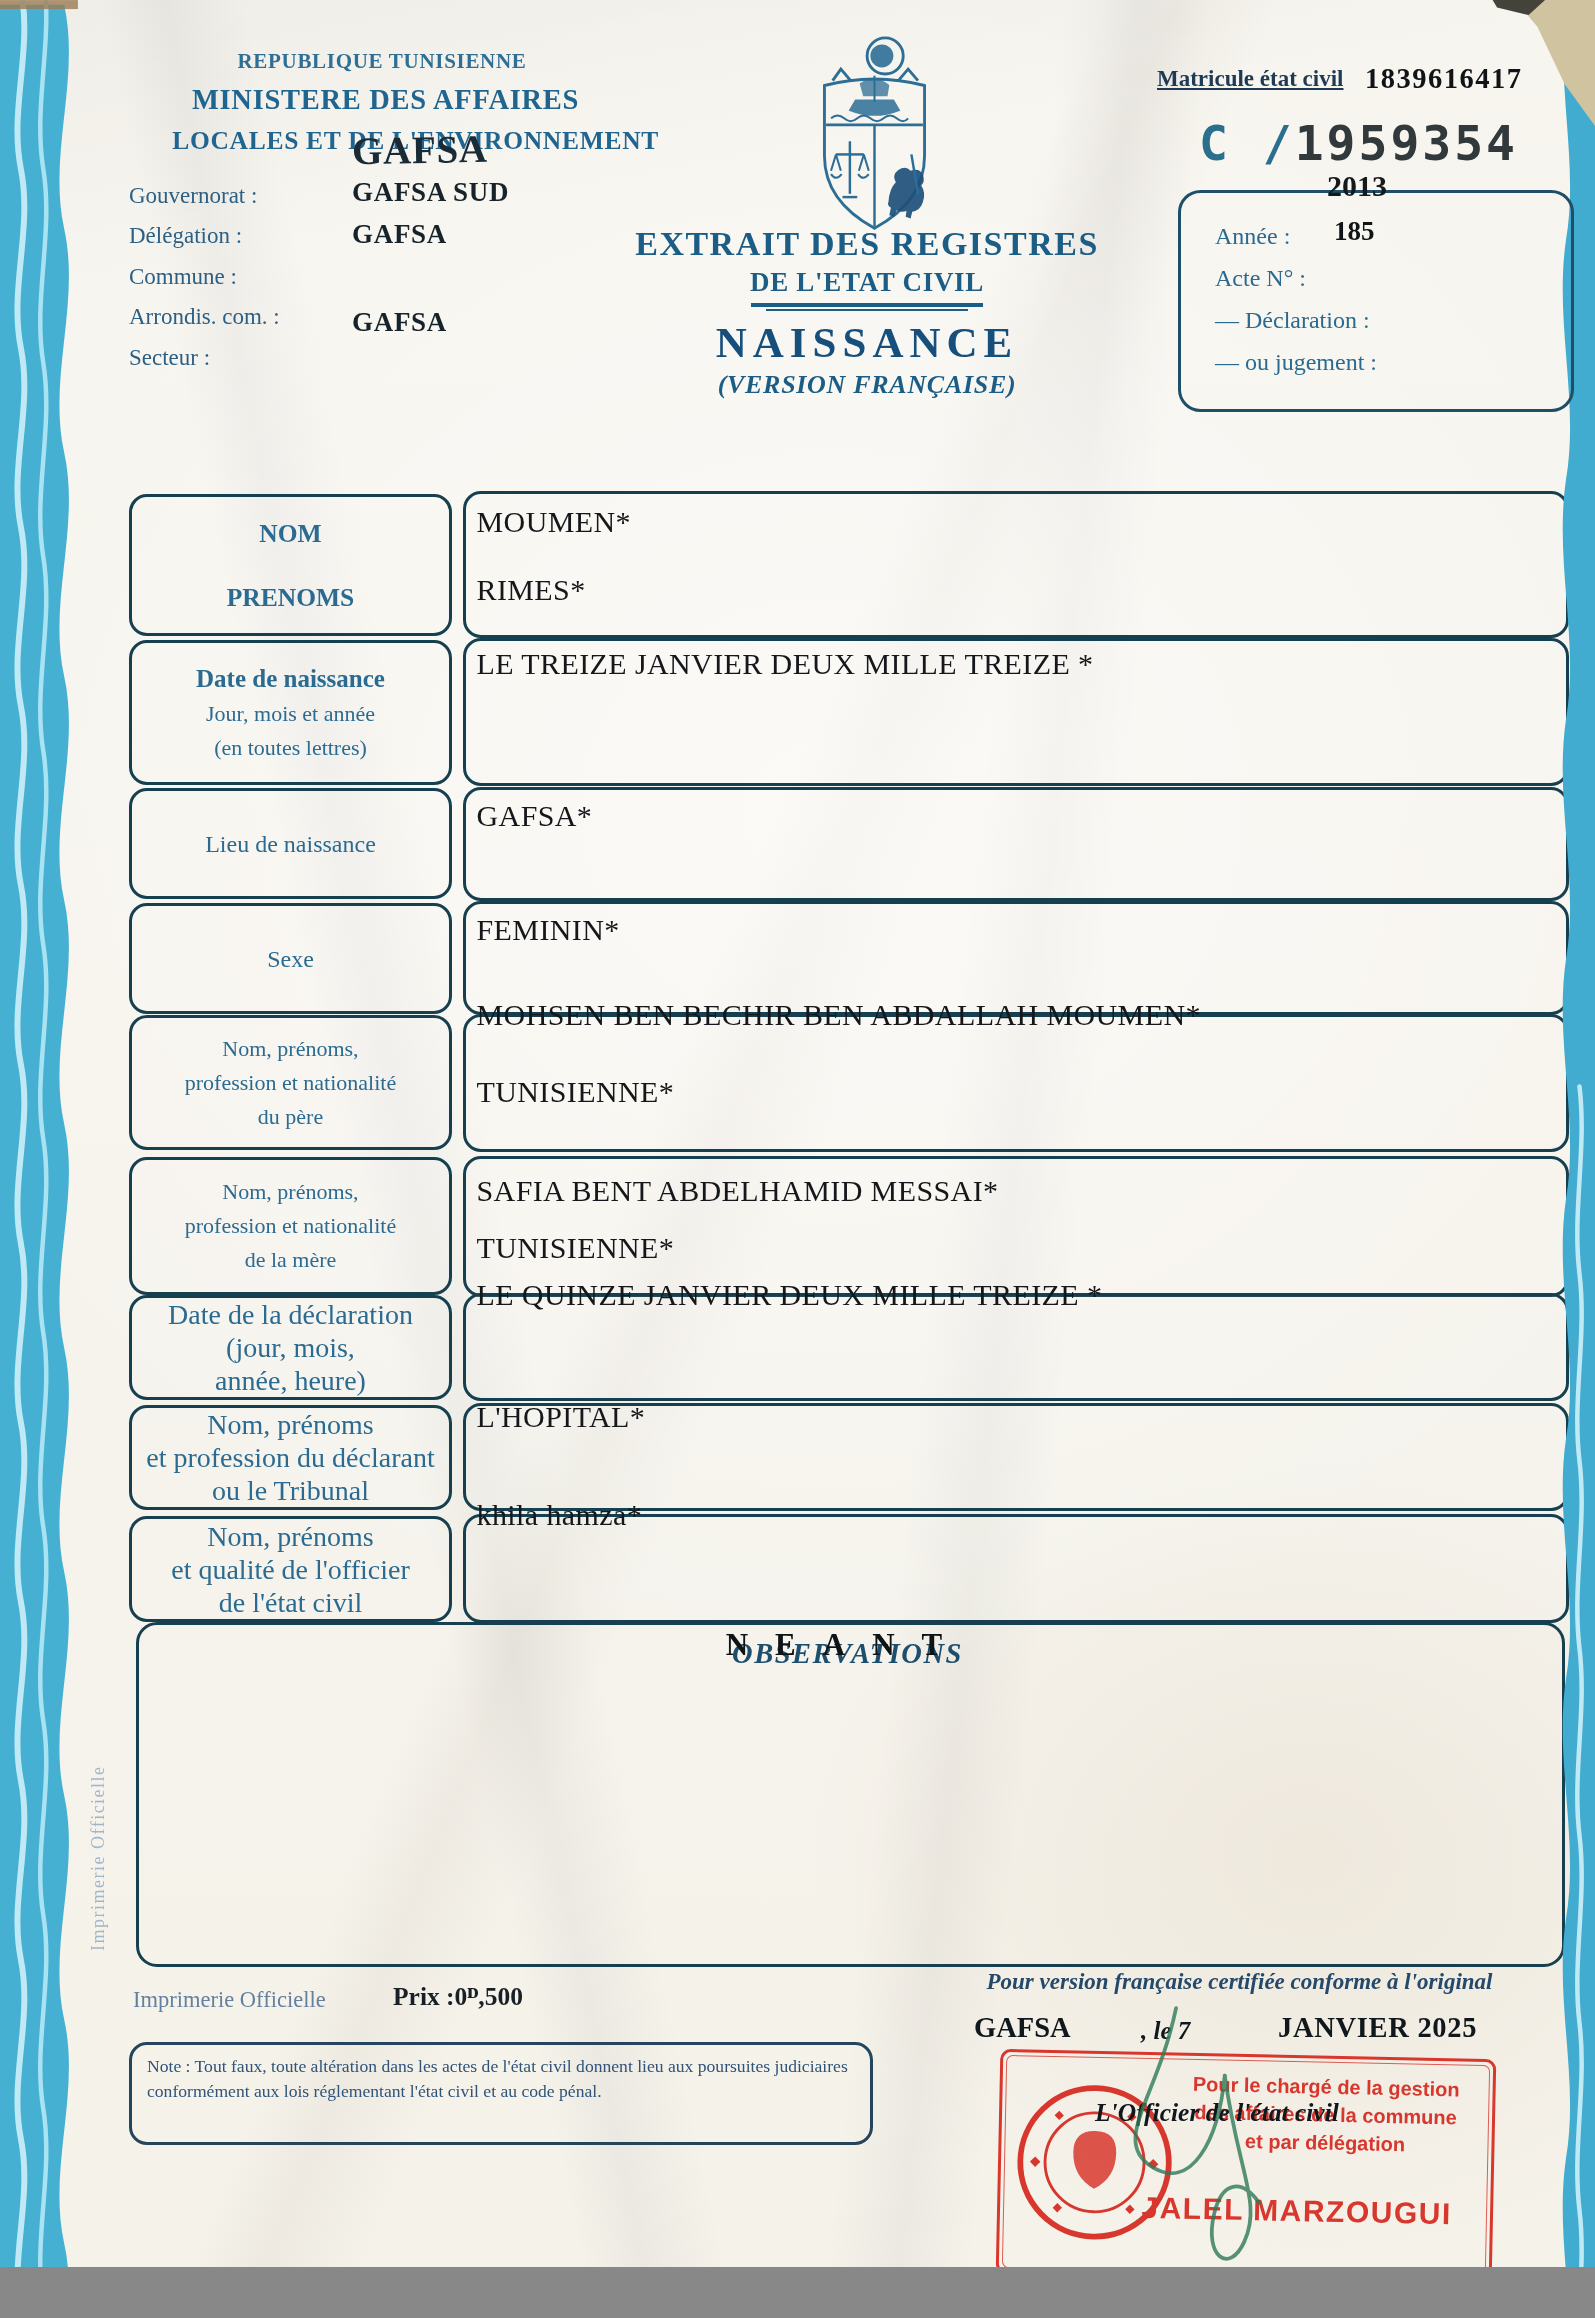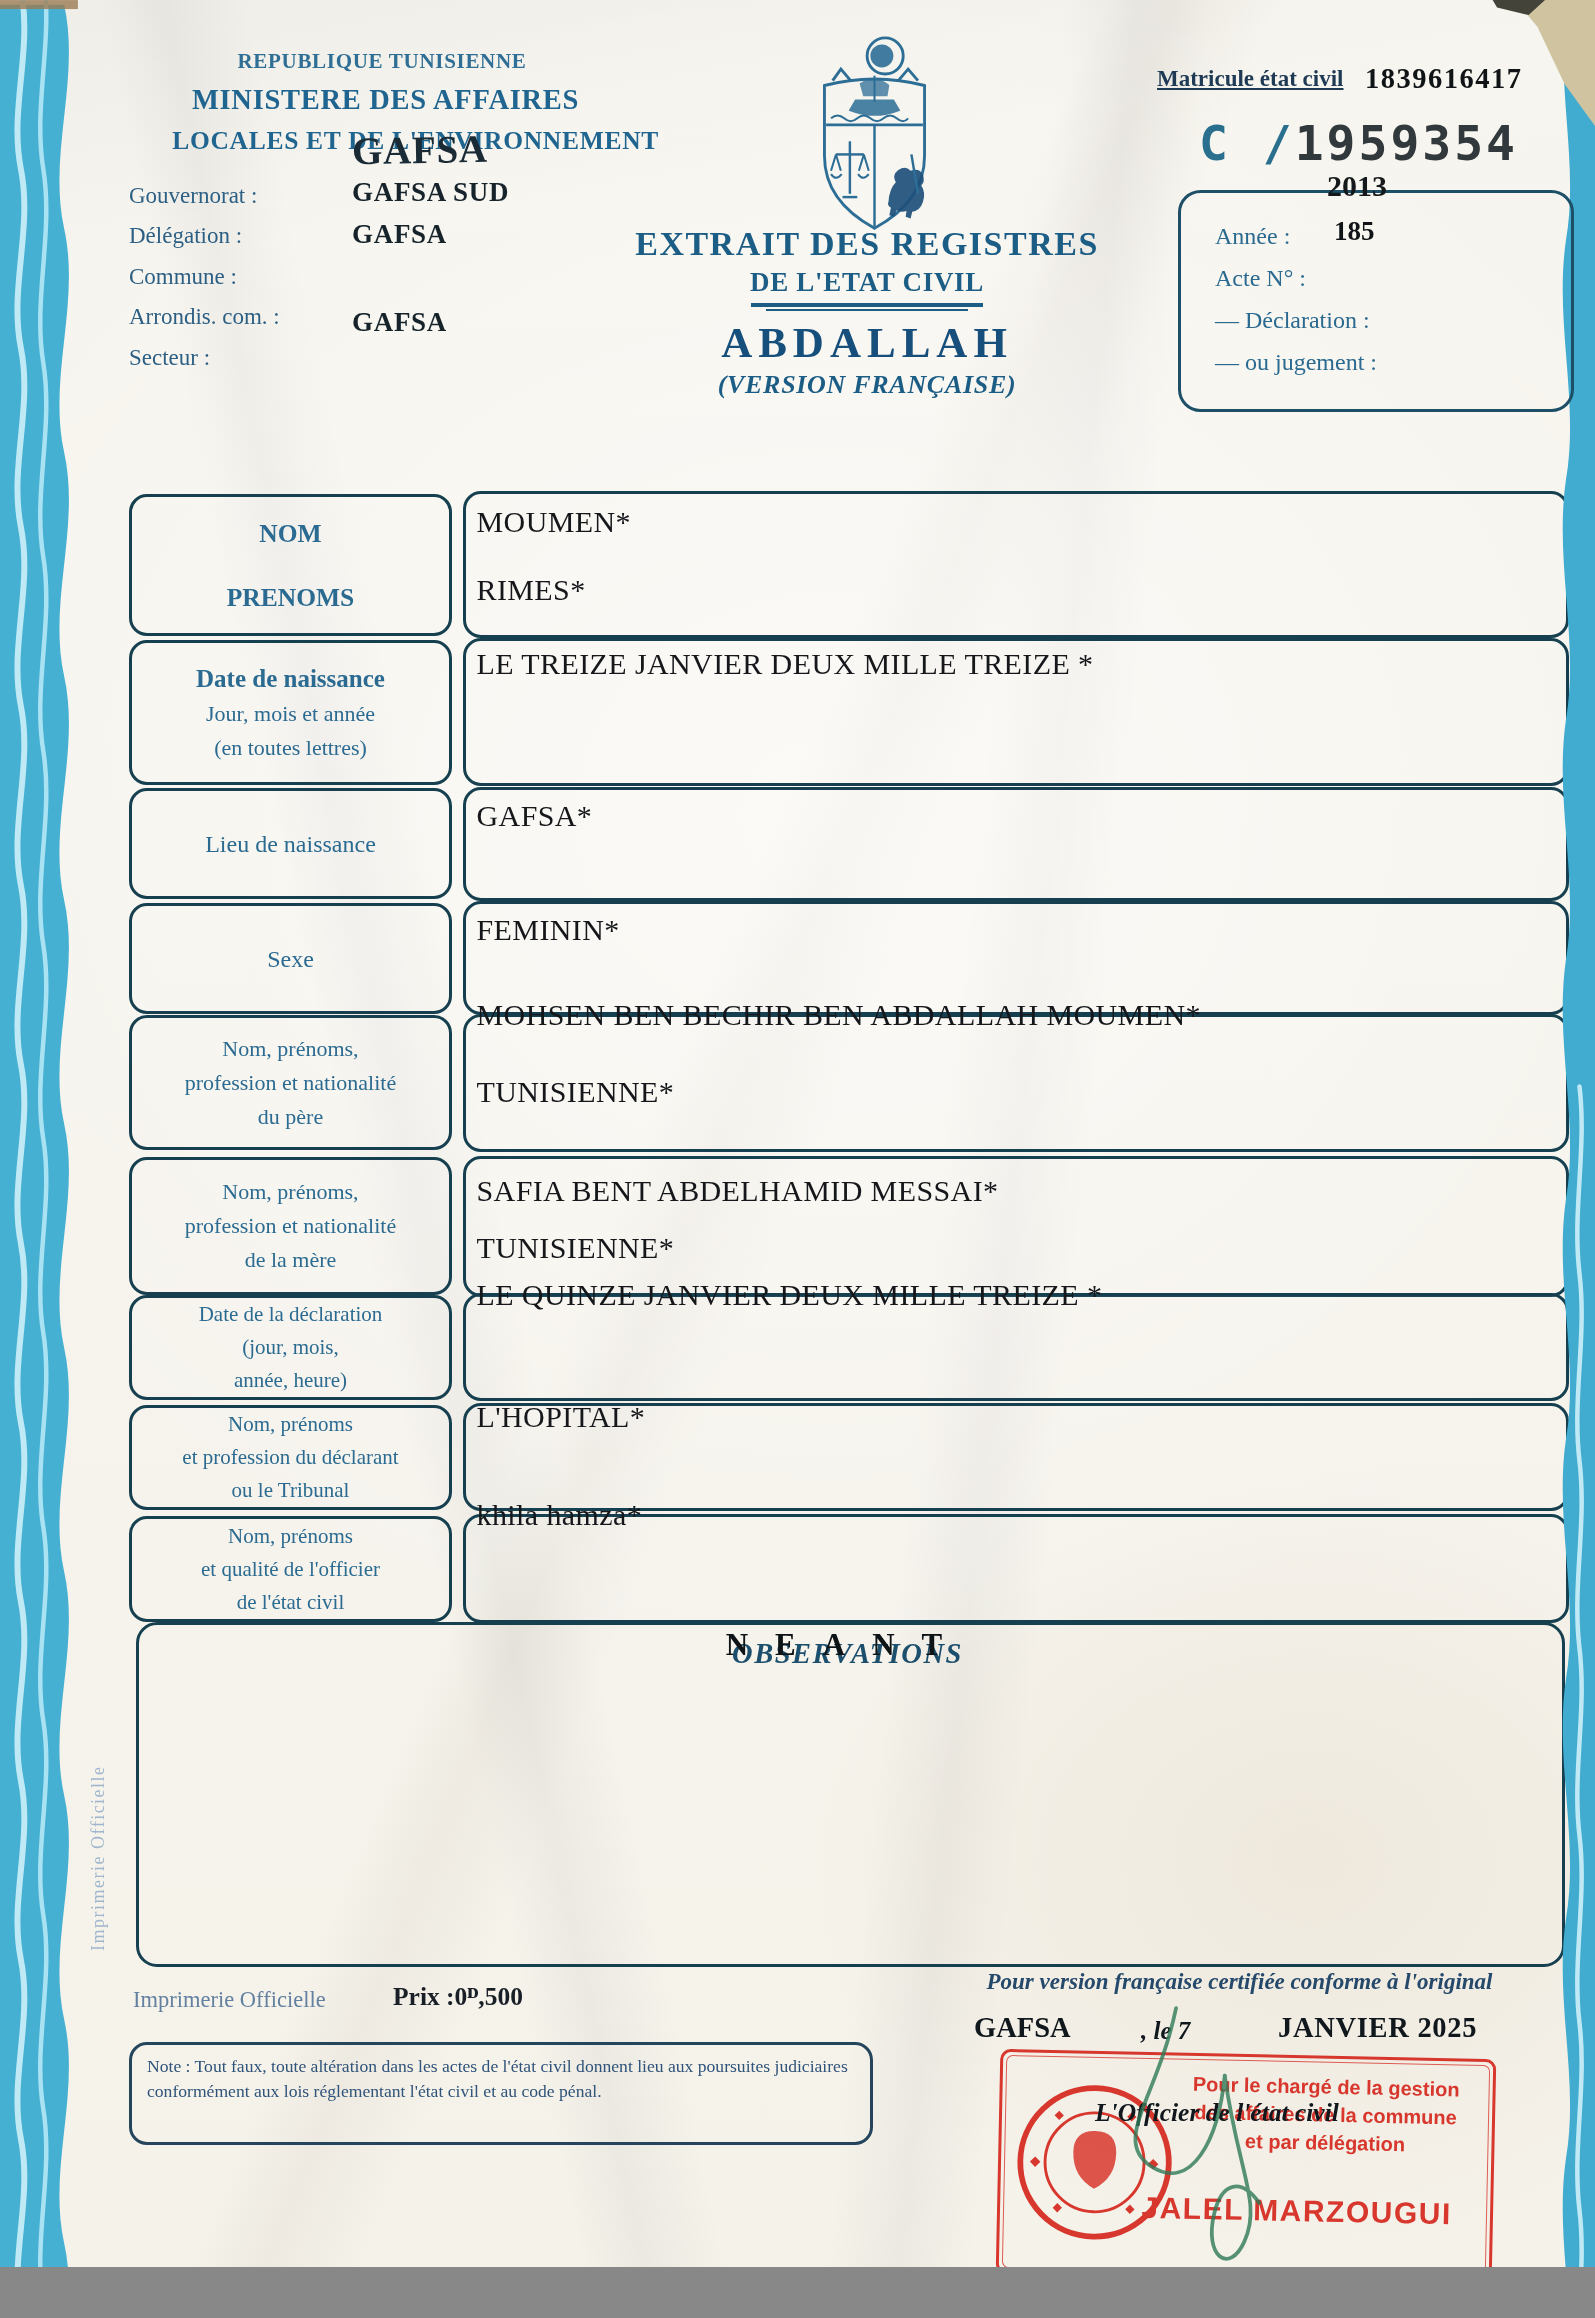--- a/index.html
+++ b/index.html
@@ -46,21 +46,21 @@
   .lbox{position:absolute;left:129px;width:317px;border:3px solid #16404f;border-radius:18px;
         display:flex;flex-direction:column;justify-content:center;align-items:center;text-align:center;
         color:#2b6b91;background:rgba(255,255,255,0.06);}
   .vbox{position:absolute;left:463px;width:1100px;border:3px solid #16404f;border-radius:18px;background:rgba(255,255,255,0.05);}
   .ll{display:block;}
   .ll-b{font-weight:bold;}
   .fz34{font-size:25.5px;line-height:37px;}
   .fz33{font-size:25px;line-height:37px;}
   .fz32{font-size:24px;line-height:36px;}
   .fz29{font-size:22px;line-height:34px;}
-  .fz28{font-size:21px;line-height:33px;}
+  .fz28{font-size:28px;line-height:33px;}
   .vline{position:absolute;left:10.5px;font-size:30px;color:#15171b;letter-spacing:0.4px;white-space:nowrap;z-index:3;}
   .obs-box{left:136px;top:1622px;width:1423px;height:339px;border:3px solid #16404f;border-radius:21px;}
   .obs-head{left:136px;top:1638px;width:1423px;text-align:center;font-size:28.5px;font-style:italic;font-weight:bold;letter-spacing:1.5px;color:#1c4f6e;}
   .obs-neant{left:136px;top:1627px;width:1423px;text-align:center;font-size:31px;font-weight:bold;letter-spacing:27px;color:#0e1316;z-index:3;}
   
   .imp{left:133px;top:1987px;font-size:22.5px;color:#4a6d94;opacity:.85;}
   .prix{left:393px;top:1982px;font-size:25.5px;font-weight:bold;color:#181f26;}
   .note-box{left:129px;top:2042px;width:738px;height:97px;border:3px solid #24455c;border-radius:18px;}
   .note-text{position:absolute;left:15px;top:9px;width:704px;font-size:17.6px;line-height:25px;color:#2f5379;}
   .cert{left:936px;top:1969px;width:607px;text-align:center;font-size:23px;font-style:italic;font-weight:bold;color:#25496b;}
@@ -148,21 +148,21 @@
     <span class="acte-val ser" style="left:153px;top:22.5px">185</span>
     <span class="acte-line ser" style="left:34px;top:72px">Acte N° :</span>
     <span class="acte-line ser" style="left:34px;top:114px">— Déclaration :</span>
     <span class="acte-line ser" style="left:34px;top:156px">— ou jugement :</span>
   </div>
 
   <div class="abs ser t1">EXTRAIT DES REGISTRES</div>
   <div class="abs ser t2">DE L'ETAT CIVIL</div>
   <div class="abs t2u"></div>
   <div class="abs t2u2"></div>
-  <div class="abs ser t3">ABDALLAH</div>
+  <div class="abs ser t3">NAISSANCE</div>
   <div class="abs ser t4">(VERSION FRANÇAISE)</div>
 
   <div class="lbox" style="top:494px;height:136px">
     <span class="ll ll-b fz34">NOM</span>
     <span class="ll ll-b fz34" style="margin-top:27px">PRENOMS</span>
   </div>
   <div class="vbox" style="top:491px;height:141px">
     <span class="vline ser" style="top:10.5px">MOUMEN*</span>
     <span class="vline ser" style="top:79px">RIMES*</span>
   </div>

